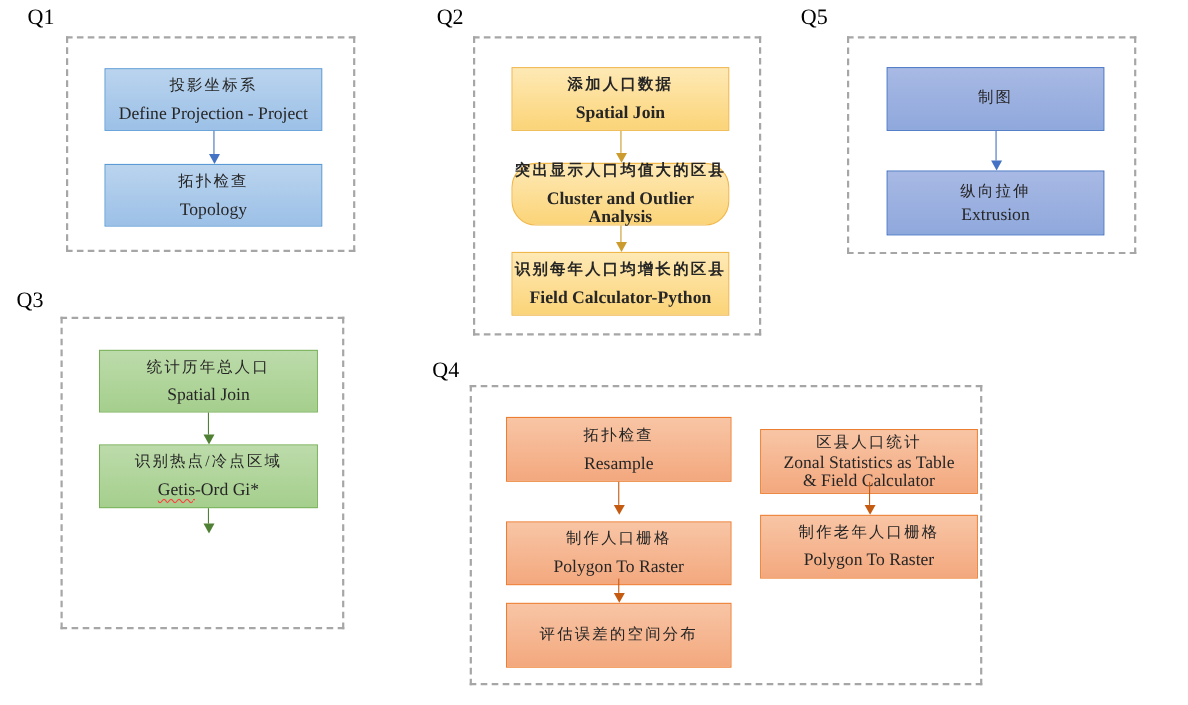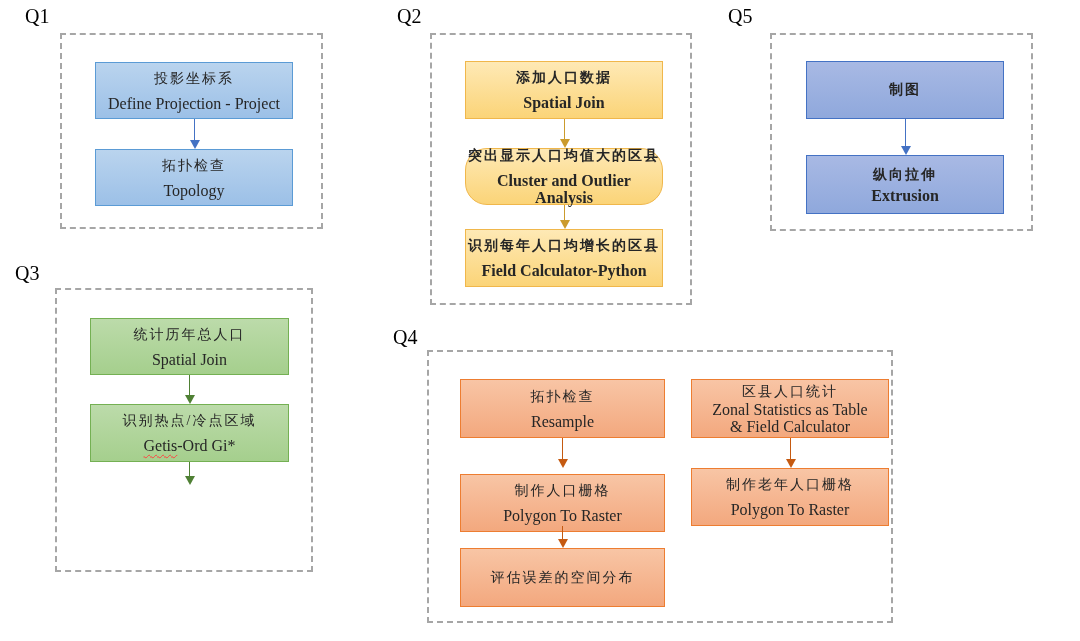--- a/index.html
+++ b/index.html
@@ -28,21 +28,21 @@
   .flow-box {
     position: absolute;
     display: flex;
     flex-direction: column;
     align-items: center;
     justify-content: center;
     gap: 7px;
     text-align: center;
     padding: 2px;
   }
-  .flow-box.tight { gap: 1px; }
+  .flow-box.tight { gap: 1px; margin-top: 11px; }
 
   .zh {
     font-size: 14px;
     letter-spacing: 2px;
     color: var(--text, #262626);
     line-height: 18px;
     white-space: nowrap;
   }
   .en {
     font-size: 16px;
@@ -53,21 +53,21 @@
   .squiggle {
     text-decoration: underline wavy var(--squiggle, #FF4040);
     text-decoration-thickness: 1px;
     text-underline-offset: 3px;
   }
 
   .box-q1 { background: linear-gradient(180deg, var(--q1-fill-top,#BAD4EE), var(--q1-fill-bottom,#9CC0E7)); border: 1.5px solid var(--q1-border,#5B9BD5); }
   .box-q2 { background: linear-gradient(180deg, var(--q2-fill-top,#FEE9B5), var(--q2-fill-bottom,#FBD478)); border: 1.5px solid var(--q2-border,#F0B74B); }
   .box-q3 { background: linear-gradient(180deg, var(--q3-fill-top,#BCDBAA), var(--q3-fill-bottom,#A5CF8D)); border: 1.5px solid var(--q3-border,#74B053); }
   .box-q4 { background: linear-gradient(180deg, var(--q4-fill-top,#F8C5A5), var(--q4-fill-bottom,#F3A87E)); border: 1.5px solid var(--q4-border,#ED7D31); }
-  .box-q5 { background: linear-gradient(180deg, var(--q5-fill-top,#A8B9E4), var(--q5-fill-bottom,#8FA8DC)); border: 1.5px solid var(--q5-border,#4472C4); font-weight: bold; }
+  .box-q5 { background: linear-gradient(180deg, var(--q5-fill-top,#A8B9E4), var(--q5-fill-bottom,#8FA8DC)); border: 1.5px solid var(--q5-border,#4472C4); }
 
   .arrow {
     position: absolute;
     width: 11px;
     display: flex;
     flex-direction: column;
     align-items: center;
   }
   .arrow-line { width: 1.6px; flex: 1; }
   .arrow-head {

